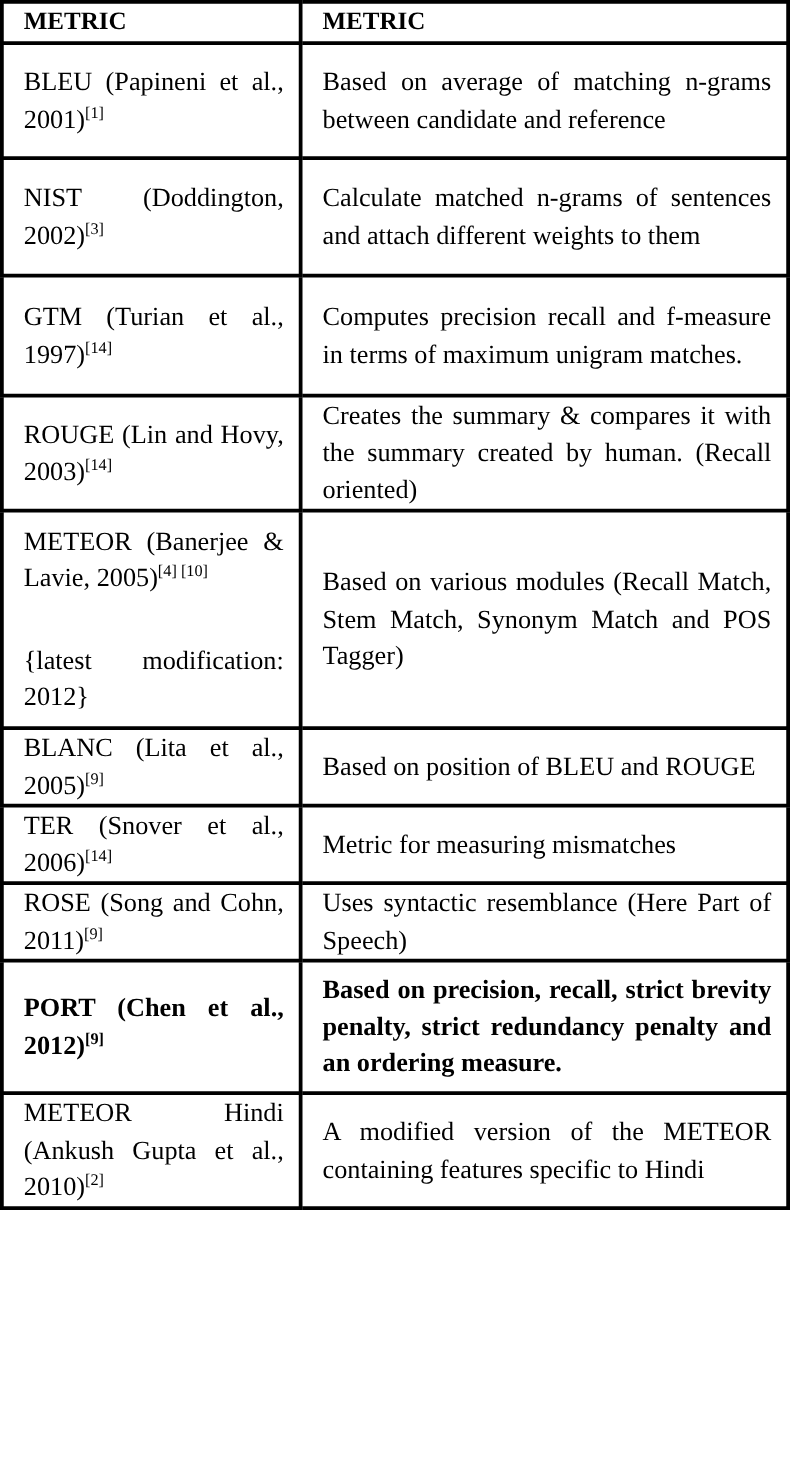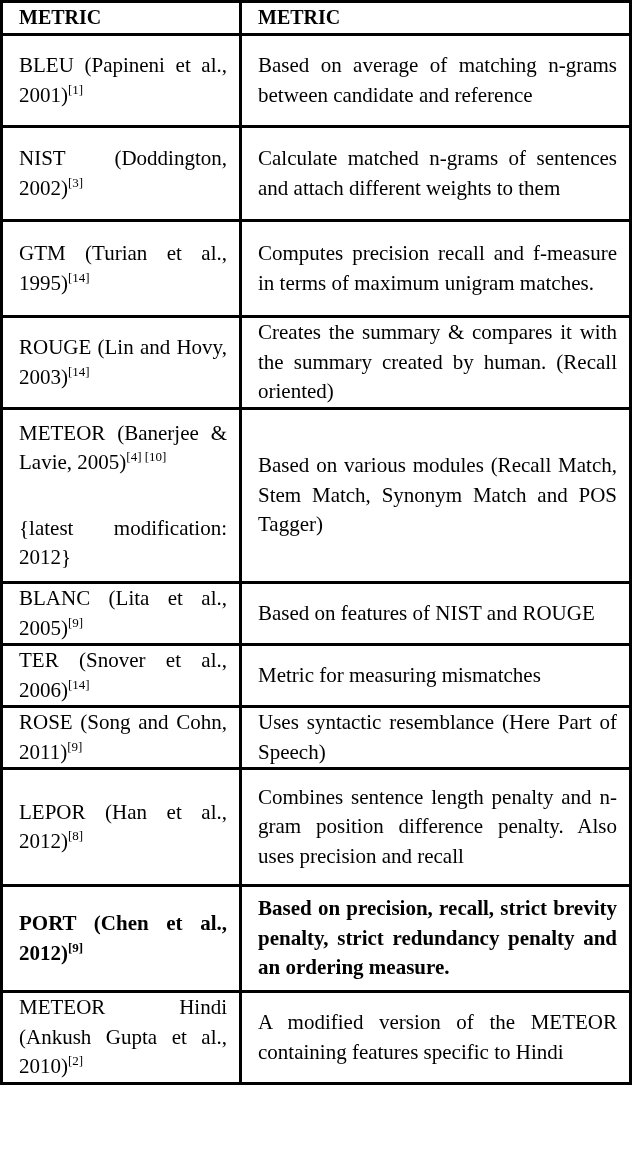--- a/index.html
+++ b/index.html
@@ -42,46 +42,42 @@
   <tbody id="rows">
       <tr style="height: 92px;">
     <td class="metric"><span>BLEU (Papineni et al., 2001)</span><sup>[1]</sup></td>
     <td class="feature">Based on average of matching n-grams between candidate and reference</td>
   </tr>
       <tr style="height: 94px;">
     <td class="metric"><span>NIST (Doddington, 2002)</span><sup>[3]</sup></td>
     <td class="feature">Calculate matched n-grams of sentences and attach different weights to them</td>
   </tr>
       <tr style="height: 96px;">
-    <td class="metric"><span>GTM (Turian et al., 1995)</span><sup>[14]</sup></td>
+    <td class="metric"><span>GTM (Turian et al., 1997)</span><sup>[14]</sup></td>
     <td class="feature">Computes precision recall and f-measure in terms of maximum unigram matches.</td>
   </tr>
       <tr style="height: 92px;">
     <td class="metric"><span>ROUGE (Lin and Hovy, 2003)</span><sup>[14]</sup></td>
     <td class="feature">Creates the summary &amp; compares it with the summary created by human. (Recall oriented)</td>
   </tr>
       <tr style="height: 174px;">
     <td class="metric"><span>METEOR (Banerjee &amp; Lavie, 2005)</span><sup>[4] [10]</sup><span style="display: block; margin-top: 36px;">{latest modification: 2012}</span></td>
     <td class="feature">Based on various modules (Recall Match, Stem Match, Synonym Match and POS Tagger)</td>
   </tr>
       <tr style="height: 57px; margin-top: 34px;">
     <td class="metric"><span>BLANC (Lita et al., 2005)</span><sup>[9]</sup></td>
-    <td class="feature">Based on features of NIST and ROUGE</td>
+    <td class="feature">Based on position of BLEU and ROUGE</td>
   </tr>
       <tr style="height: 59px;">
     <td class="metric"><span>TER (Snover et al., 2006)</span><sup>[14]</sup></td>
     <td class="feature">Metric for measuring mismatches</td>
   </tr>
       <tr style="height: 59px; margin-top: 23px;">
     <td class="metric"><span>ROSE (Song and Cohn, 2011)</span><sup>[9]</sup></td>
     <td class="feature">Uses syntactic resemblance (Here Part of Speech)</td>
-  </tr>
-      <tr style="height: 117px;">
-    <td class="metric"><span>LEPOR (Han et al., 2012)</span><sup>[8]</sup></td>
-    <td class="feature">Combines sentence length penalty and n-gram position difference penalty. Also uses precision and recall</td>
   </tr>
       <tr style="height: 106px; font-weight: bold;">
     <td class="metric"><span>PORT (Chen et al., 2012)</span><sup>[9]</sup></td>
     <td class="feature">Based on precision, recall, strict brevity penalty, strict redundancy penalty and an ordering measure.</td>
   </tr>
       <tr style="height: 92px;">
     <td class="metric"><span>METEOR Hindi (Ankush Gupta et al., 2010)</span><sup>[2]</sup></td>
     <td class="feature">A modified version of the METEOR containing features specific to Hindi</td>
   </tr>
     </tbody>

